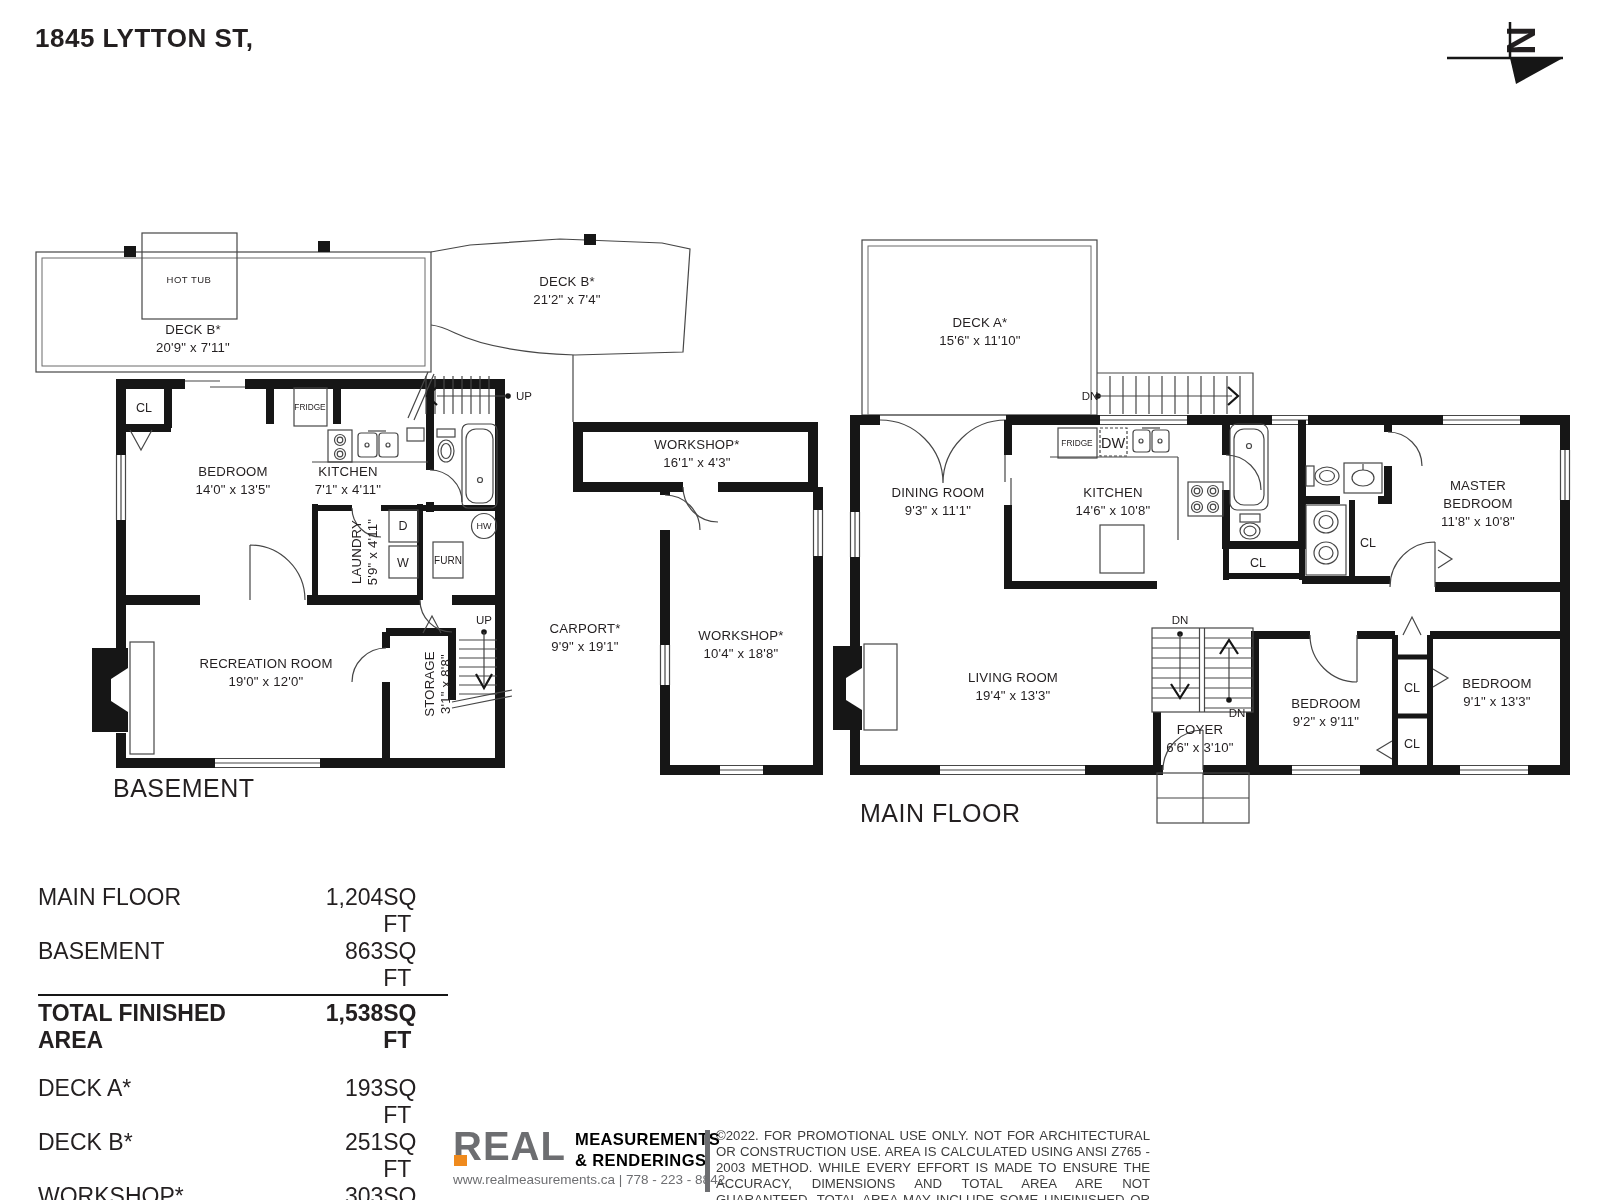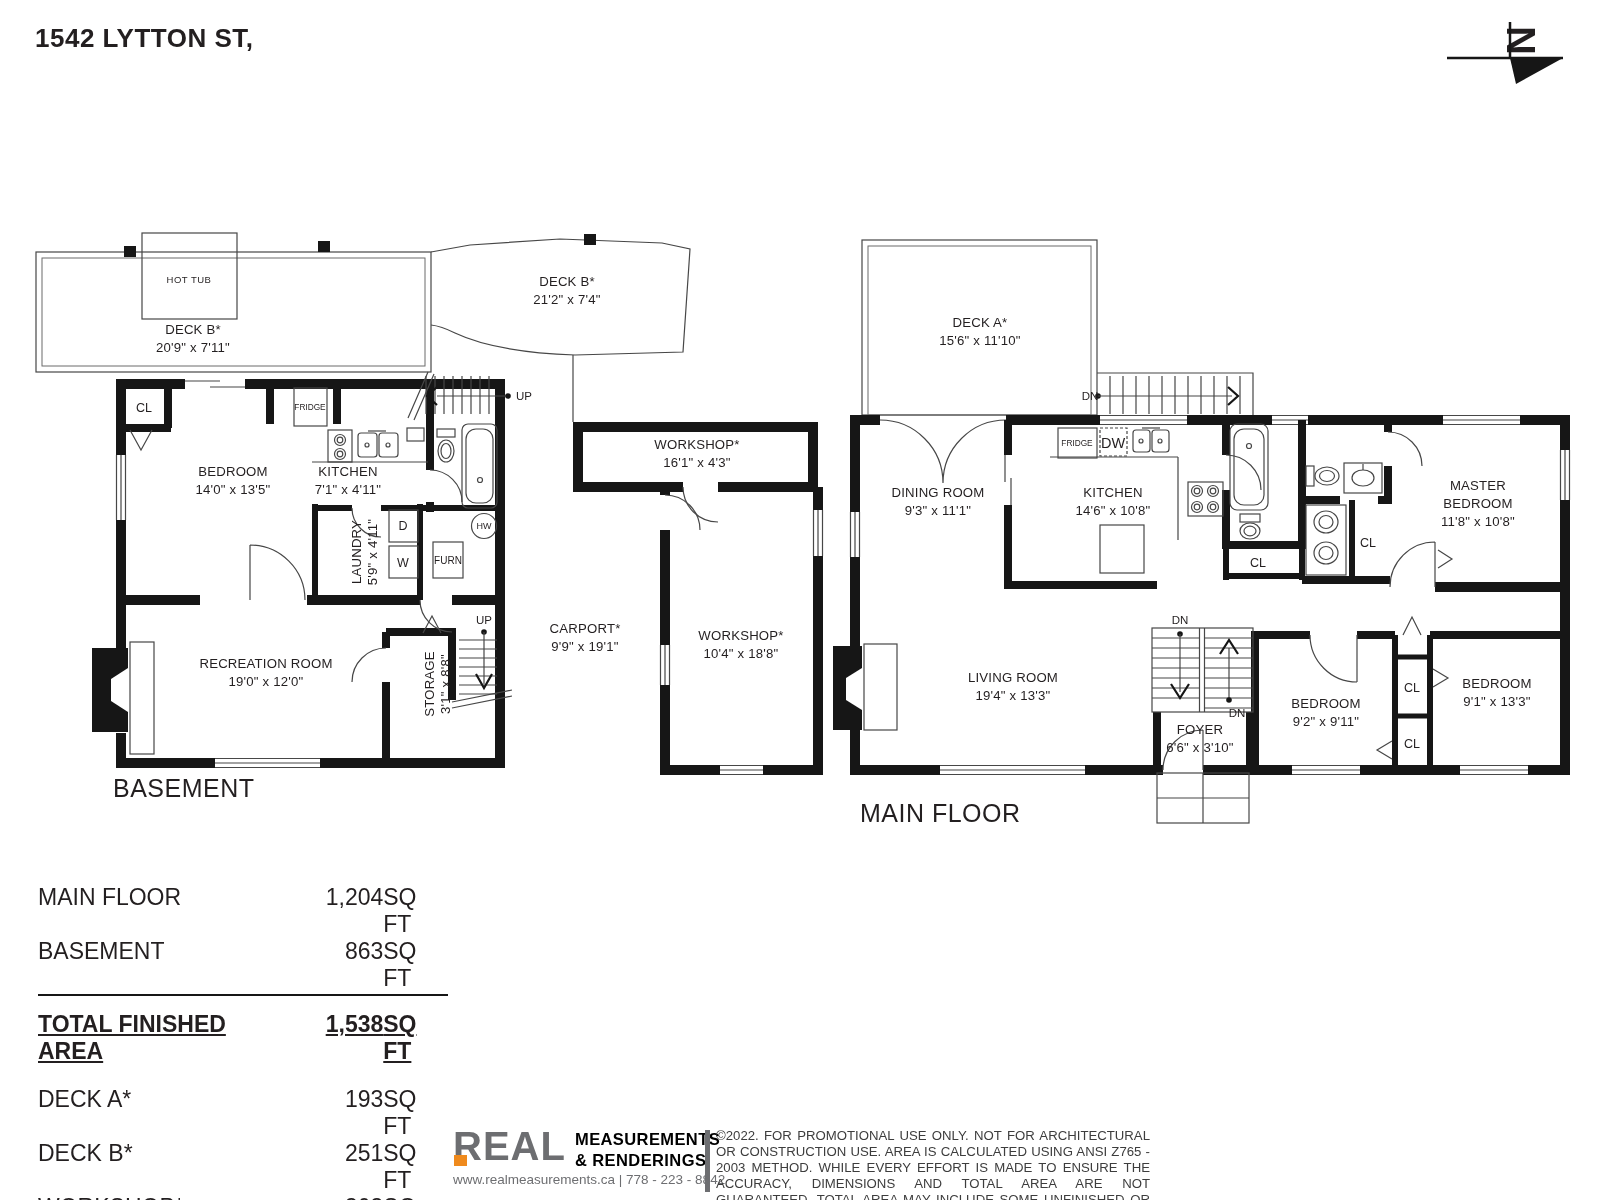--- a/index.html
+++ b/index.html
@@ -26,36 +26,36 @@
   .t-fx{font-size:10px;text-anchor:middle;}
   .t-fridge{font-size:8.3px;text-anchor:middle;}
   .t-hw{font-size:9px;text-anchor:middle;}
   .t-ht{font-size:9.5px;text-anchor:middle;letter-spacing:.5px;}
   
   #areas{left:38px;top:884px;width:410px;font-size:23px;}
   .arow{display:flex;line-height:27px;}
   .alabel{width:268px;}
   .aval{width:64px;text-align:right;margin-left:28px;}
   .aunit{}
-  .total{font-weight:bold;border-top:2.5px solid #161616;margin-top:2px;padding-top:15px;text-decoration:underline;}
+  .total{font-weight:bold;border-top:2.5px solid #161616;margin-top:2px;padding-top:4px;}
   .agap{height:21px;}
   
   #footer{left:453px;top:1126px;width:700px;height:72px;}
   #real-word{position:absolute;left:0;top:0;font-size:40px;font-weight:bold;color:#6d6e71;letter-spacing:1px;line-height:40px;}
   #real-square{position:absolute;left:1px;top:29px;width:13px;height:11px;}
   #logo-url{position:absolute;left:0;top:46px;font-size:13.5px;color:#6d6e71;white-space:nowrap;}
   #tagline{position:absolute;left:122px;top:3px;font-size:16.5px;font-weight:bold;line-height:21px;letter-spacing:.4px;}
   #vbar{position:absolute;left:252px;top:4px;width:5px;height:62px;background:#6d6e71;}
   #disclaimer{position:absolute;left:263px;top:2px;width:434px;font-size:13.2px;line-height:16px;color:#3d3d3d;text-align:justify;}
 </style>
 </head>
 <body>
 
 <div class="abs" id="address">
-  <div>1542 LYTTON ST,</div>
+  <div>1845 LYTTON ST,</div>
 </div>
 
 <svg id="plan" class="abs" width="1600" height="1200" viewBox="0 0 1600 1200">
 
   <g>
     <text font-size="40" font-weight="bold" transform="translate(1507,26) rotate(90)">N</text>
     <path d="M1447,58 H1563 M1510,22 V58" stroke="#161616" stroke-width="2.5" fill="none"></path>
     <polygon class="blk" points="1510,58 1563,58 1516,84"></polygon>
   </g>
 

